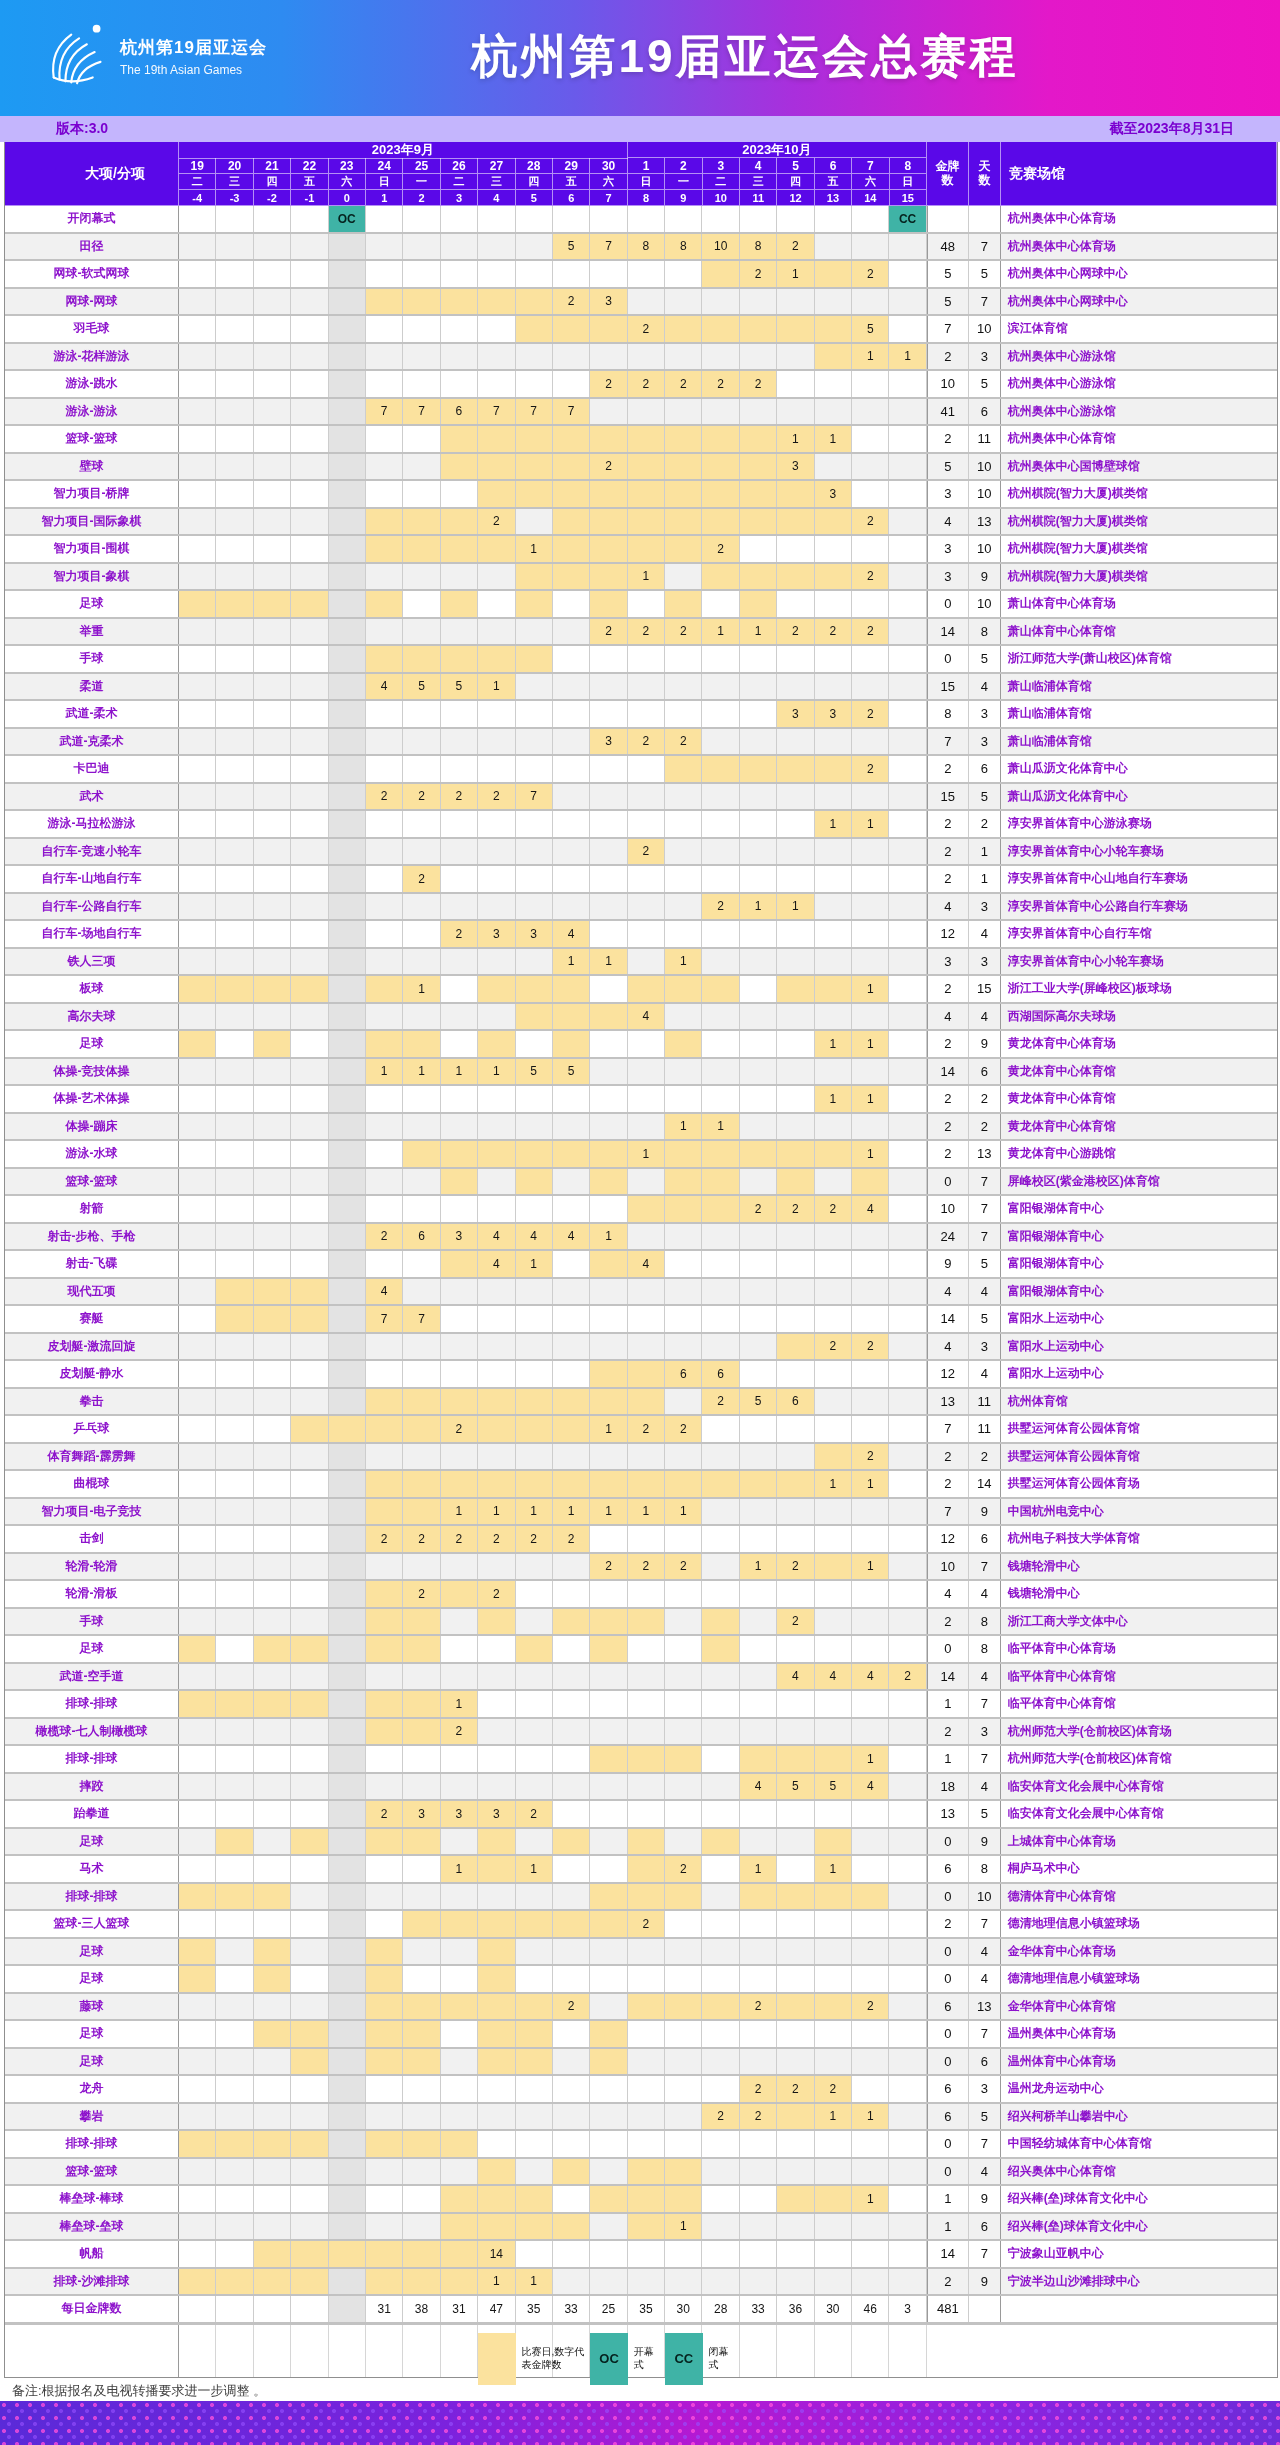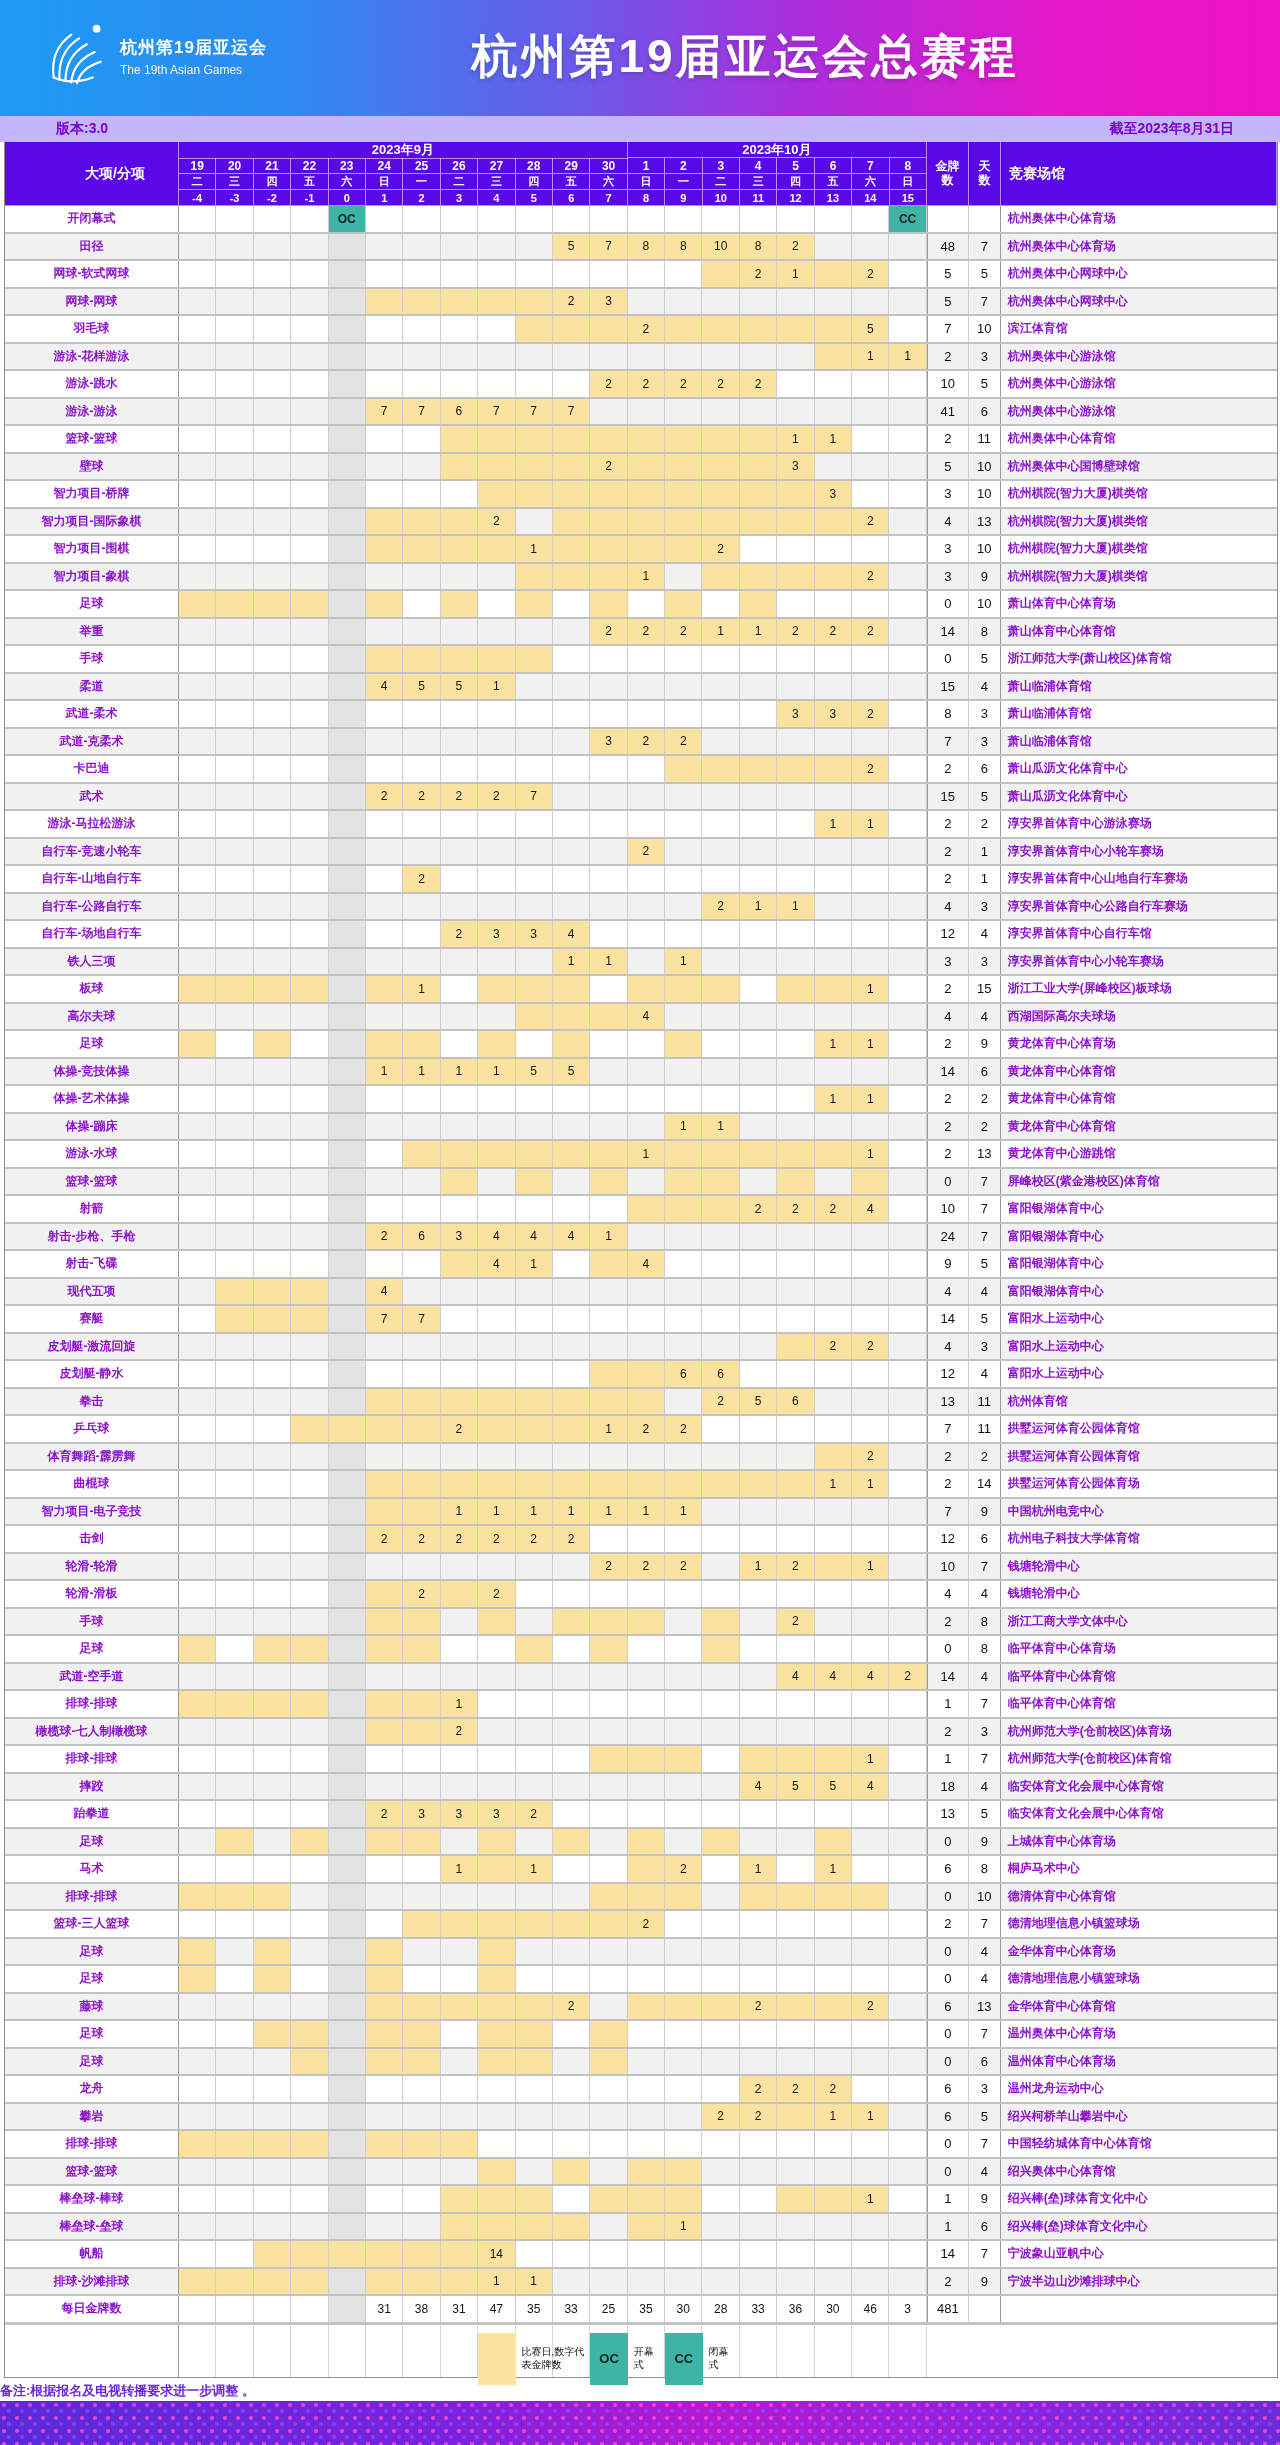--- a/index.html
+++ b/index.html
@@ -58,21 +58,21 @@
   .lg-cell{width:37.4px;box-sizing:border-box;border-right:1px solid #d6d6d6;height:100%;}
   .lg-spacer{width:174px;border-right:1.5px solid #9a9a9a;box-sizing:border-box;}
   .lg-abs{position:absolute;top:8px;height:100%;display:flex;align-items:center;}
   .lg-swatch-y{background:#fbe29e;}
   .lg-swatch-t{background:#3fb3a6;display:flex;align-items:center;justify-content:center;
     font-weight:bold;font-size:13px;color:#05221e;}
   .lg-txt{font-size:10px;color:#111;line-height:1.25;padding-left:4px;}
 
   
   .note-row{height:26px;display:flex;align-items:center;}
-  .note-text{margin-left:0;font-size:13px;color:#6d28d9;font-weight:bold;}
+  .note-text{margin-left:12px;font-size:13px;color:#404040;}
   .bottom-band{position:absolute;left:0;bottom:0;width:1280px;height:44px;
     background:
       radial-gradient(circle at 4px 4px, rgba(255,80,220,.75) 1.6px, transparent 2.4px),
       radial-gradient(circle at 9px 10px, rgba(150,80,255,.6) 1.6px, transparent 2.4px),
       linear-gradient(90deg,#5a2ad8 0%,#7b22dd 35%,#b519d2 55%,#8d23e0 78%,#6d2bd8 100%);
     background-size:13px 13px,13px 13px,100% 100%;}
 </style>
 </head>
 <body>
 

